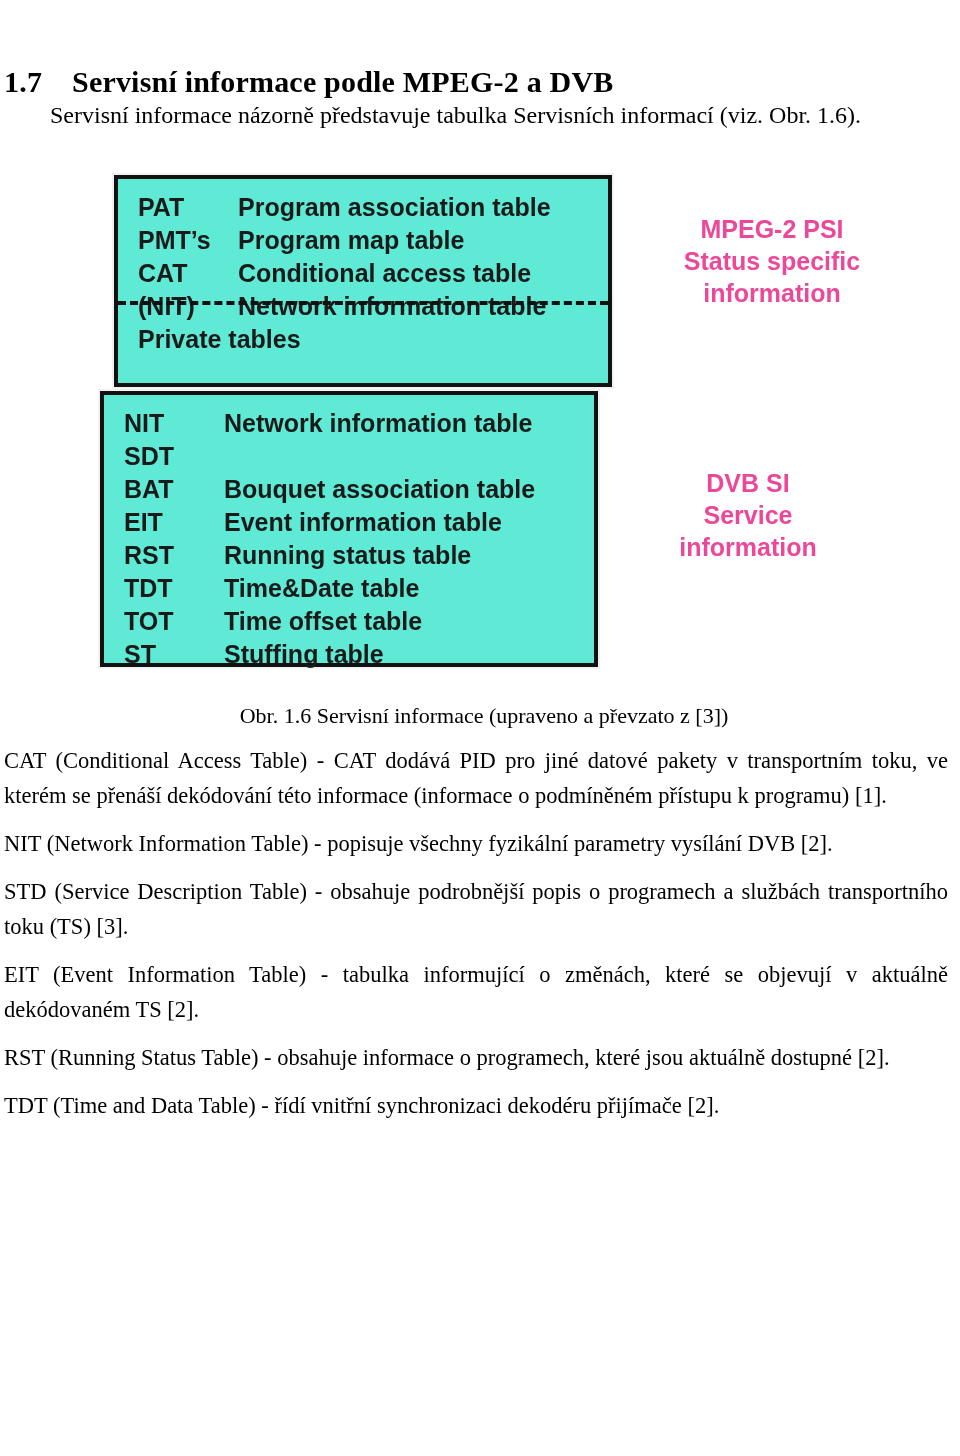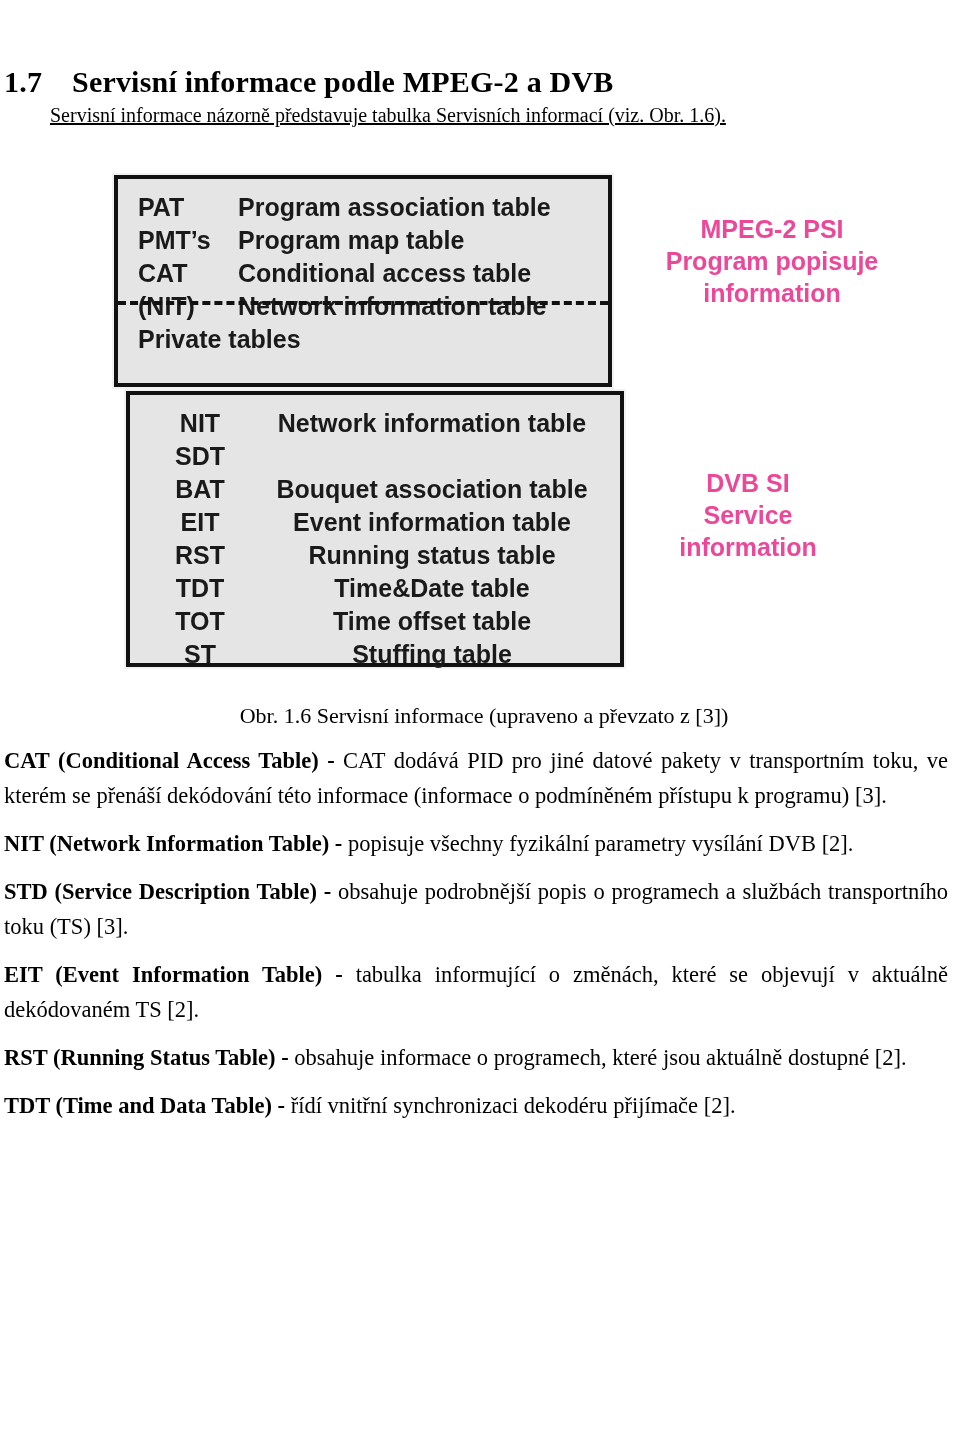--- a/index.html
+++ b/index.html
@@ -39,53 +39,51 @@
     display: inline-block;
     min-width: 68px;
   }
 
   
   .intro-line {
     position: absolute;
     left: 50px;
     top: 57px;
     width: 880px;
-    font-size: 20px;
+    font-size: 24px;
     line-height: 30px;
-    text-decoration: underline;
   }
 
   
   .figure {
     position: absolute;
     left: 0;
     top: 118px;
     width: 960px;
     height: 520px;
   }
 
   .fig-box {
     position: absolute;
     box-sizing: border-box;
     border: 4px solid #111111;
-    background: #e5e5e5;
+    background: #5eead4;
     box-shadow: 0 0 0 2px #f2f2f2;
   }
   .fig-box.top {
     left: 114px;
     top: 14px;
     width: 498px;
     height: 212px;
   }
   .fig-box.bottom {
-    left: 126px;
+    left: 100px;
     top: 230px;
     width: 498px;
     height: 276px;
-    text-align: center;
   }
 
   .fig-rows {
     position: absolute;
     left: 20px;
     top: 12px;
     right: 6px;
   }
   .fig-row {
     display: flex;
@@ -158,21 +156,21 @@
     margin: 0 0 13px 0;
     font-size: 22.5px;
     line-height: 35px;
     text-align: justify;
     text-justify: inter-word;
   }
   p.para:last-child {
     margin-bottom: 0;
   }
   p.para b {
-    font-weight: bold;
+    font-weight: normal;
   }
 
   
   .page-number {
     position: absolute;
     left: 0;
     top: 1418px;
     width: 960px;
     text-align: center;
     font-size: 14px;
@@ -212,21 +210,21 @@
         <div class="fig-row">
           <span class="abbr" style="flex:0 0 auto;width:auto;">Private tables</span>
           <span class="name"></span>
         </div>
       </div>
       <div class="dashed-sep"></div>
     </div>
 
     <div class="fig-side-label psi">
       <div>MPEG-2 PSI</div>
-      <div>Program popisuje</div>
+      <div>Status specific</div>
       <div>information</div>
     </div>
 
     <div class="fig-box bottom">
       <div class="fig-rows">
         <div class="fig-row">
           <span class="abbr">NIT</span>
           <span class="name">Network information table</span>
         </div>
         <div class="fig-row">
@@ -264,21 +262,21 @@
       <div>Service</div>
       <div>information</div>
     </div>
 
   </div>
 
   <div class="fig-caption">Obr. 1.6 Servisní informace (upraveno a převzato z [3])</div>
 
   <div class="body-col">
     <p class="para">
-      <b>CAT (Conditional Access Table) - </b><span>CAT dodává PID pro jiné datové pakety v transportním toku, ve kterém se přenáší dekódování této informace (informace o podmíněném přístupu k programu) [3].</span>
+      <b>CAT (Conditional Access Table) - </b><span>CAT dodává PID pro jiné datové pakety v transportním toku, ve kterém se přenáší dekódování této informace (informace o podmíněném přístupu k programu) [1].</span>
     </p>
     <p class="para">
       <b>NIT (Network Information Table) - </b><span>popisuje všechny fyzikální parametry vysílání DVB [2].</span>
     </p>
     <p class="para">
       <b>STD (Service Description Table) - </b><span>obsahuje podrobnější popis o programech a službách transportního toku (TS) [3].</span>
     </p>
     <p class="para">
       <b>EIT (Event Information Table) - </b><span>tabulka informující o změnách, které se objevují v aktuálně dekódovaném TS [2].</span>
     </p>

